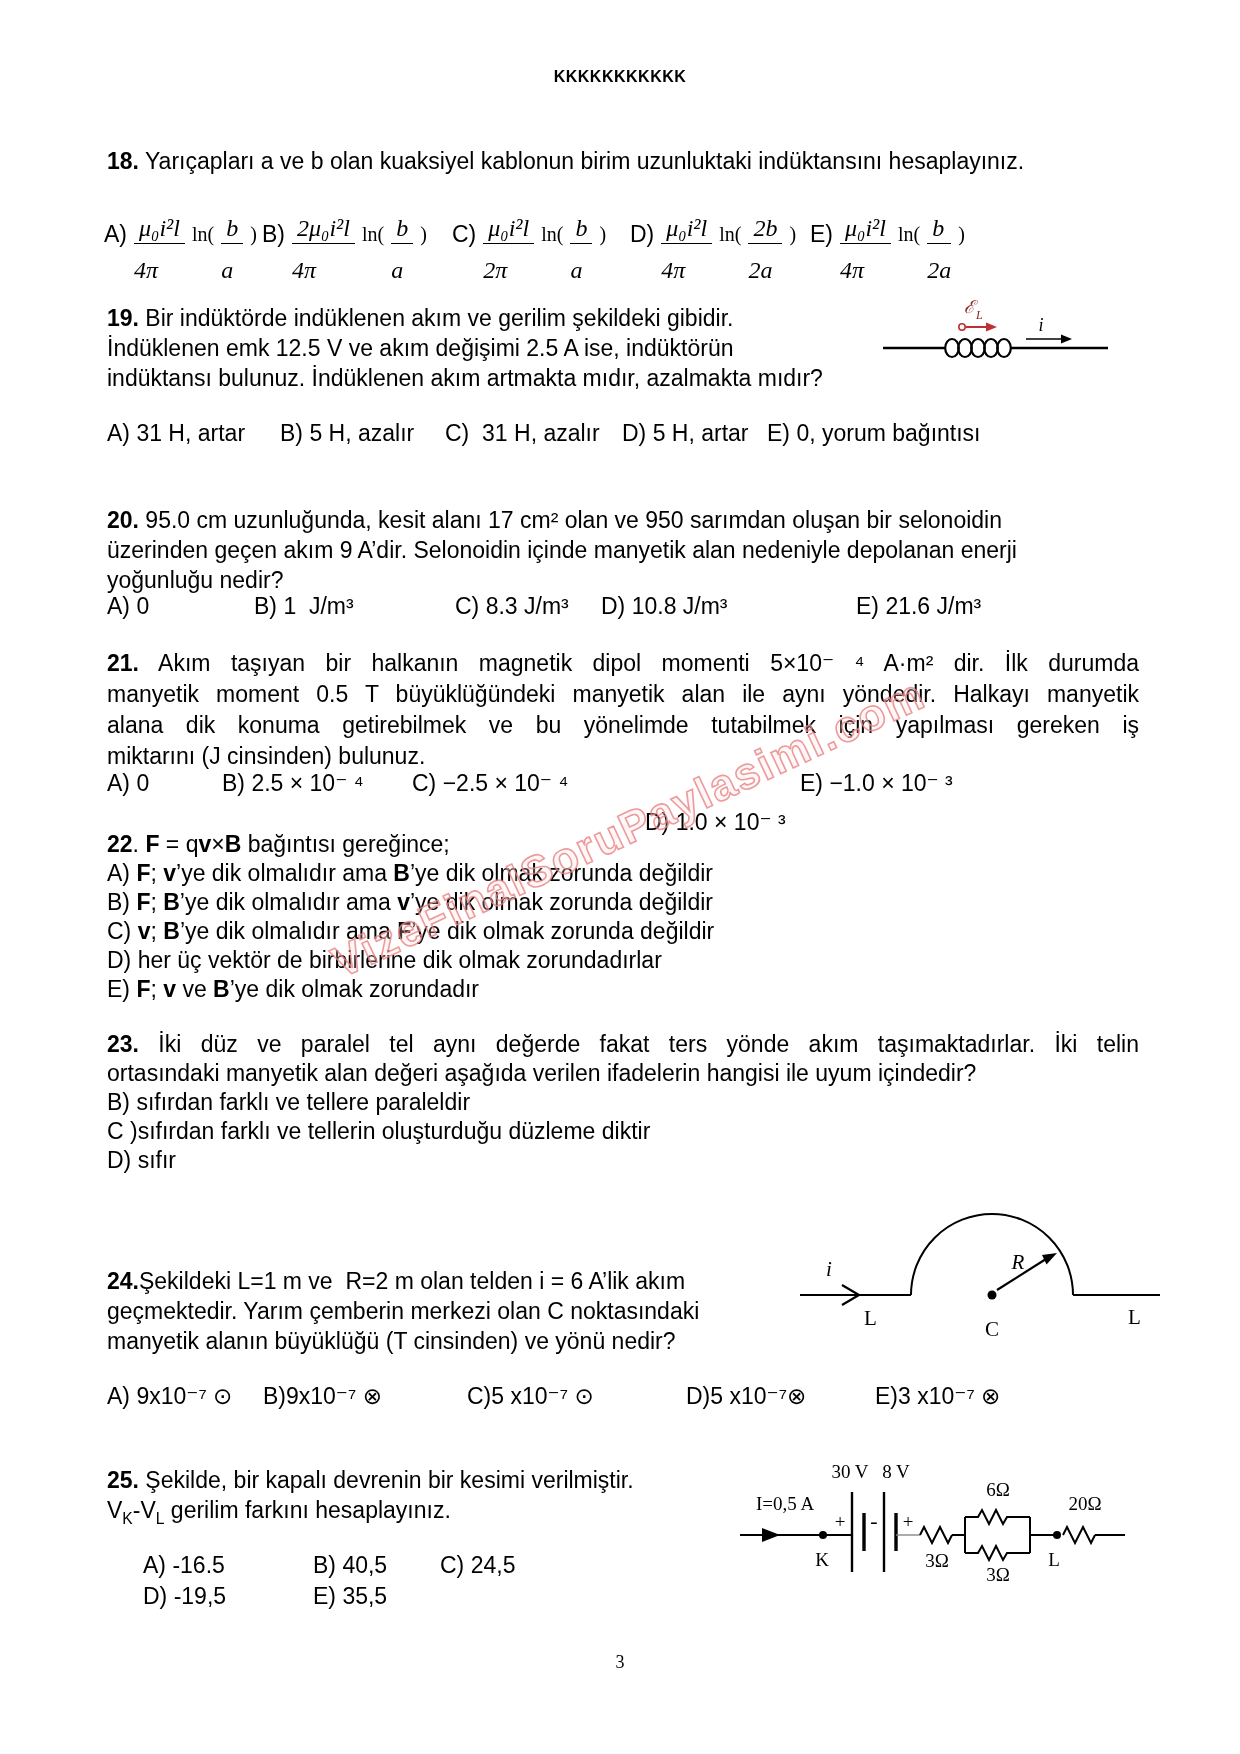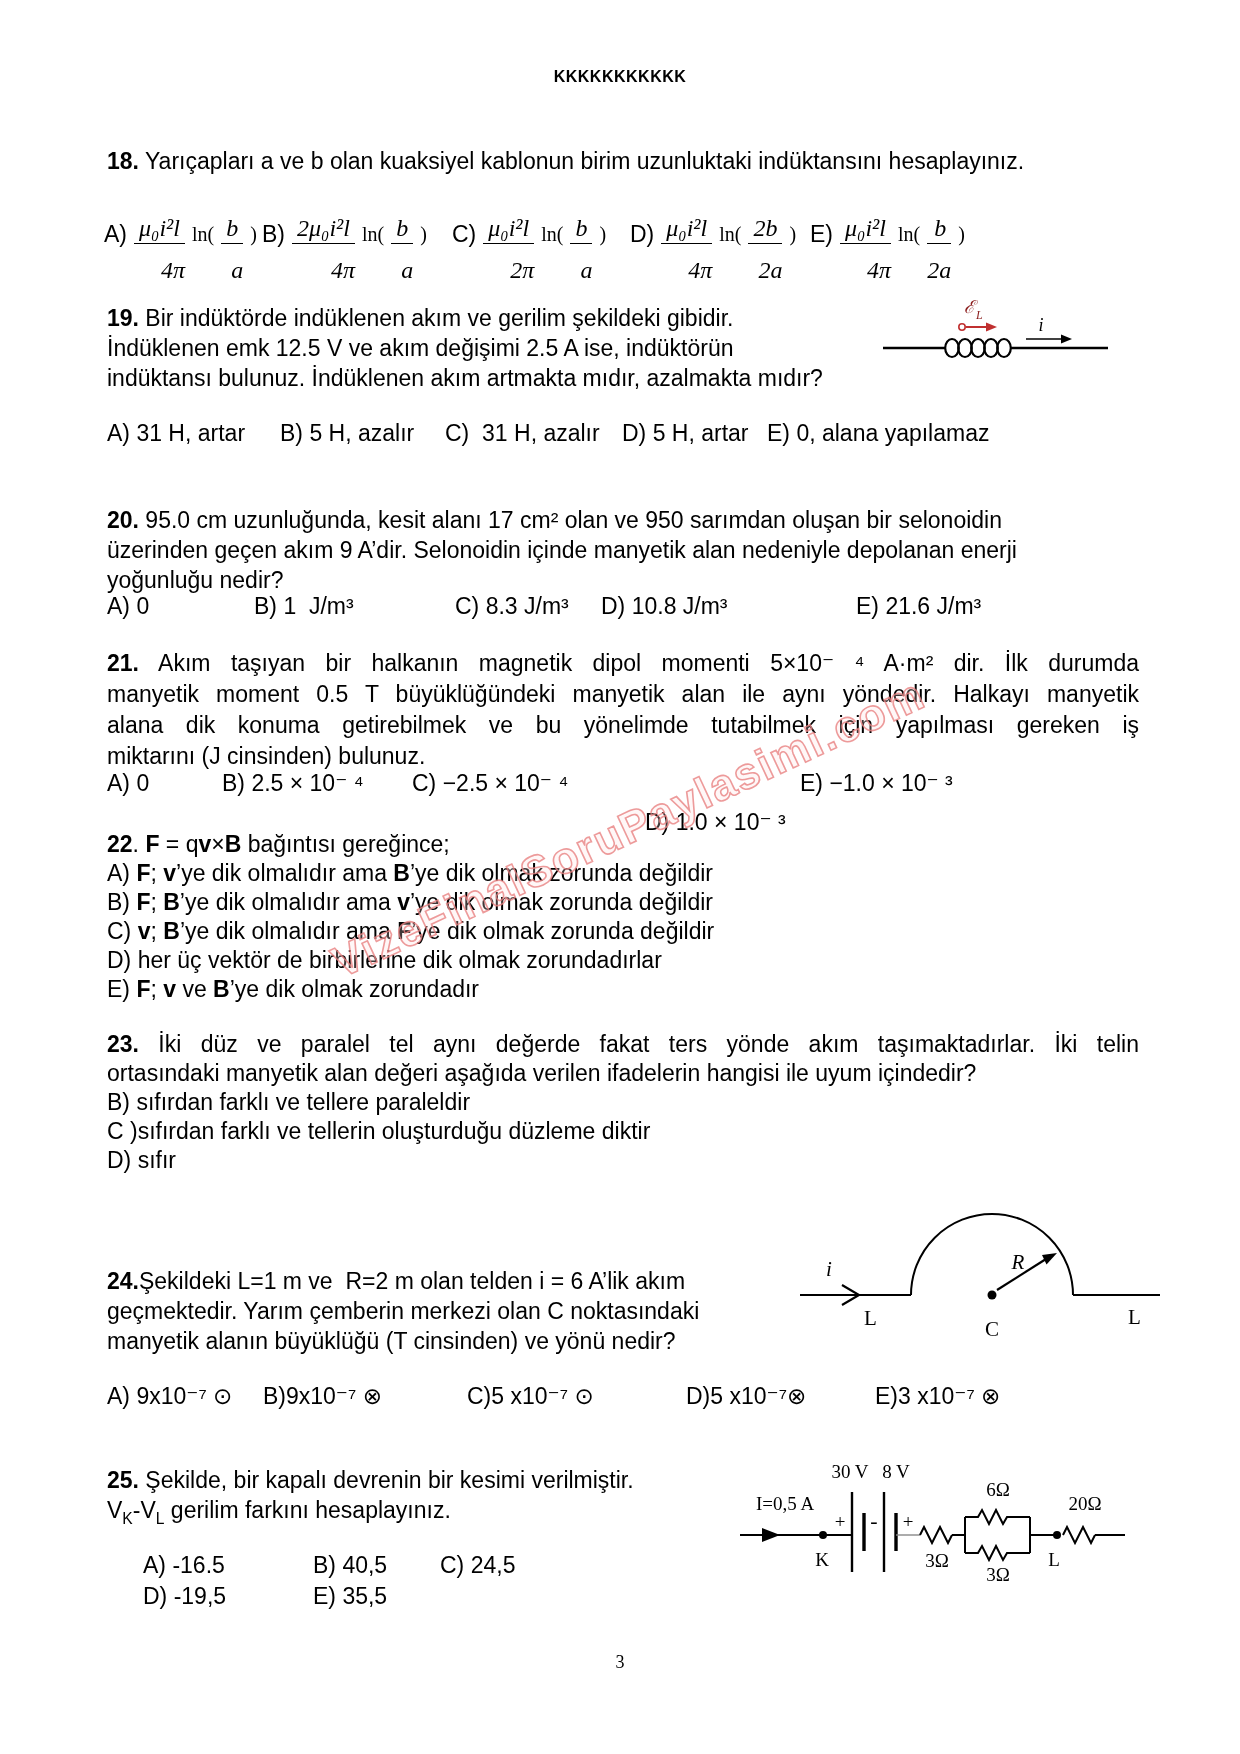--- a/index.html
+++ b/index.html
@@ -16,21 +16,21 @@
   .lh30 .ln{line-height:30px;}
   .lh31 .ln{line-height:31px;}
   .jl{white-space:normal;text-align:justify;text-align-last:justify;}
   sub{font-size:68%;}
   .optrow{position:absolute;left:107px;width:1060px;height:32px;}
   .opt{position:absolute;top:0;white-space:pre;}
   
   .mathrow{position:absolute;left:0;top:196px;width:1240px;height:76px;}
   .mopt{position:absolute;top:0;height:76px;display:flex;align-items:center;gap:7px;}
   .mopt .lbl{font-family:"Liberation Sans","DejaVu Sans",sans-serif;}
-  .mfrac{display:inline-block;text-align:right;vertical-align:middle;
+  .mfrac{display:inline-block;text-align:left;vertical-align:middle;
          font-family:"Liberation Serif","DejaVu Serif",serif;font-style:italic;font-size:24px;line-height:1.08;margin-top:31px;}
   .mfrac .top{display:block;border-bottom:1.6px solid #000;padding:0 5px 1px 5px;}
   .mfrac .bot{display:block;padding-top:14px;}
   .mfn{font-family:"Liberation Serif","DejaVu Serif",serif;font-size:20px;}
   
   svg text{font-family:"Liberation Serif","DejaVu Serif",serif;}
   .watermark{
     left:335px;top:940px;transform:rotate(-25deg);transform-origin:0 50%;
     font-size:44px;font-weight:bold;letter-spacing:2px;
     color:rgba(255,225,225,0.25);
@@ -141,21 +141,21 @@
     <text x="163" y="38" font-size="18" font-style="italic" text-anchor="middle">i</text>
     <line x1="148" y1="46" x2="183" y2="46" stroke="#000" stroke-width="1.6"></line>
     <polygon points="183,41.5 194,46 183,50.5" fill="#000"></polygon>
   </svg>
 
   <div class="optrow" style="top:420px;">
     <span class="opt" style="left:0px;">A) 31 H, artar</span>
     <span class="opt" style="left:173px;">B) 5 H, azalır</span>
     <span class="opt" style="left:338px;">C)  31 H, azalır</span>
     <span class="opt" style="left:515px;">D) 5 H, artar</span>
-    <span class="opt" style="left:660px;">E) 0, alana yapılamaz</span>
+    <span class="opt" style="left:660px;">E) 0, yorum bağıntısı</span>
   </div>
 
   <div class="qblock lh30" style="top:505px;left:107px;width:1035px;">
     <div class="ln"><span style="font-weight: bold;">20.</span><span> 95.0 cm uzunluğunda, kesit alanı 17 cm² olan ve 950 sarımdan oluşan bir selonoidin</span></div>
     <div class="ln"><span>üzerinden geçen akım 9 A’dir. Selonoidin içinde manyetik alan nedeniyle depolanan enerji</span></div>
     <div class="ln"><span>yoğunluğu nedir?</span></div>
   </div>
 
   <div class="optrow" style="top:593px;">
     <span class="opt" style="left:0px;">A) 0</span>

